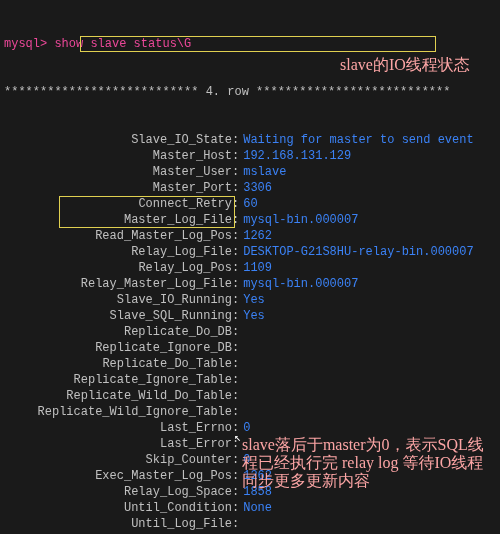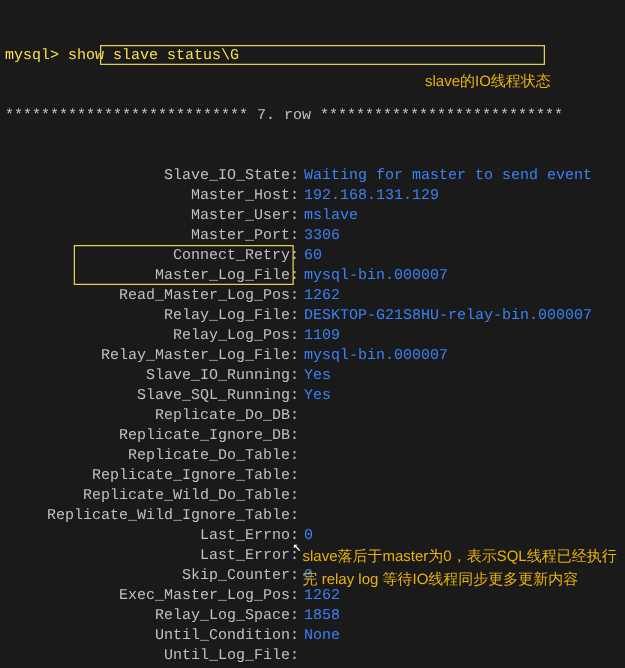--- a/index.html
+++ b/index.html
@@ -11,21 +11,21 @@
     width:500px;height:534px;
     overflow:hidden;
   }
   .term{
     position:relative;
     padding:4px 0 0 0;
     line-height:16px;
     white-space:pre;
   }
   .prompt-line{
-    color:#fde047;
+    color:#ec4899;
     padding-left:4px;
   }
   .row-sep{
     color:#c0c0c0;
     padding-left:4px;
   }
   .kv{
     display:flex;
   }
   .k{
@@ -41,39 +41,39 @@
     color:#c0c0c0;
   }
   .hl{
     border:1px solid #e0d050;
     position:absolute;
     pointer-events:none;
     box-sizing:border-box;
   }
   .anno{
     position:absolute;
-    color:#eab308;
-    font-family:Liberation Sans, sans-serif;
-    font-size:12px;
+    color:#fca5a5;
+    font-family:Liberation Serif, serif;
+    font-size:16px;
     font-weight:500;
     line-height:18px;
     white-space:normal;
   }
   .cursor-arrow{
     position:absolute;
     color:#fff;
     font-size:12px;
   }
 </style>
 </head>
 <body>
 
 <div class="term">
   <div class="prompt-line">mysql&gt; show slave status\G</div>
-  <div class="row-sep">*************************** 7. row ***************************</div>
+  <div class="row-sep">*************************** 4. row ***************************</div>
   <div id="kvlist"><div class="kv"><span class="k">Slave_IO_State</span><span class="colon">:</span><span class="v">Waiting for master to send event</span></div><div class="kv"><span class="k">Master_Host</span><span class="colon">:</span><span class="v">192.168.131.129</span></div><div class="kv"><span class="k">Master_User</span><span class="colon">:</span><span class="v">mslave</span></div><div class="kv"><span class="k">Master_Port</span><span class="colon">:</span><span class="v">3306</span></div><div class="kv"><span class="k">Connect_Retry</span><span class="colon">:</span><span class="v">60</span></div><div class="kv"><span class="k">Master_Log_File</span><span class="colon">:</span><span class="v">mysql-bin.000007</span></div><div class="kv"><span class="k">Read_Master_Log_Pos</span><span class="colon">:</span><span class="v">1262</span></div><div class="kv"><span class="k">Relay_Log_File</span><span class="colon">:</span><span class="v">DESKTOP-G21S8HU-relay-bin.000007</span></div><div class="kv"><span class="k">Relay_Log_Pos</span><span class="colon">:</span><span class="v">1109</span></div><div class="kv"><span class="k">Relay_Master_Log_File</span><span class="colon">:</span><span class="v">mysql-bin.000007</span></div><div class="kv"><span class="k">Slave_IO_Running</span><span class="colon">:</span><span class="v">Yes</span></div><div class="kv"><span class="k">Slave_SQL_Running</span><span class="colon">:</span><span class="v">Yes</span></div><div class="kv"><span class="k">Replicate_Do_DB</span><span class="colon">:</span><span class="v"></span></div><div class="kv"><span class="k">Replicate_Ignore_DB</span><span class="colon">:</span><span class="v"></span></div><div class="kv"><span class="k">Replicate_Do_Table</span><span class="colon">:</span><span class="v"></span></div><div class="kv"><span class="k">Replicate_Ignore_Table</span><span class="colon">:</span><span class="v"></span></div><div class="kv"><span class="k">Replicate_Wild_Do_Table</span><span class="colon">:</span><span class="v"></span></div><div class="kv"><span class="k">Replicate_Wild_Ignore_Table</span><span class="colon">:</span><span class="v"></span></div><div class="kv"><span class="k">Last_Errno</span><span class="colon">:</span><span class="v">0</span></div><div class="kv"><span class="k">Last_Error</span><span class="colon">:</span><span class="v"></span></div><div class="kv"><span class="k">Skip_Counter</span><span class="colon">:</span><span class="v">0</span></div><div class="kv"><span class="k">Exec_Master_Log_Pos</span><span class="colon">:</span><span class="v">1262</span></div><div class="kv"><span class="k">Relay_Log_Space</span><span class="colon">:</span><span class="v">1858</span></div><div class="kv"><span class="k">Until_Condition</span><span class="colon">:</span><span class="v">None</span></div><div class="kv"><span class="k">Until_Log_File</span><span class="colon">:</span><span class="v"></span></div><div class="kv"><span class="k">Until_Log_Pos</span><span class="colon">:</span><span class="v">0</span></div></div>
 
   
   <div class="hl" style="left:80px;top:36px;width:356px;height:16px;"></div>
   <div class="hl" style="left:59px;top:196px;width:176px;height:32px;"></div>
   
 
   
   <div class="anno" style="left:340px;top:56px;">slave的IO线程状态</div>
   <div class="anno" style="left:242px;top:436px;width:256px;">slave落后于master为0，表示SQL线程已经执行完 relay log 等待IO线程同步更多更新内容</div>

